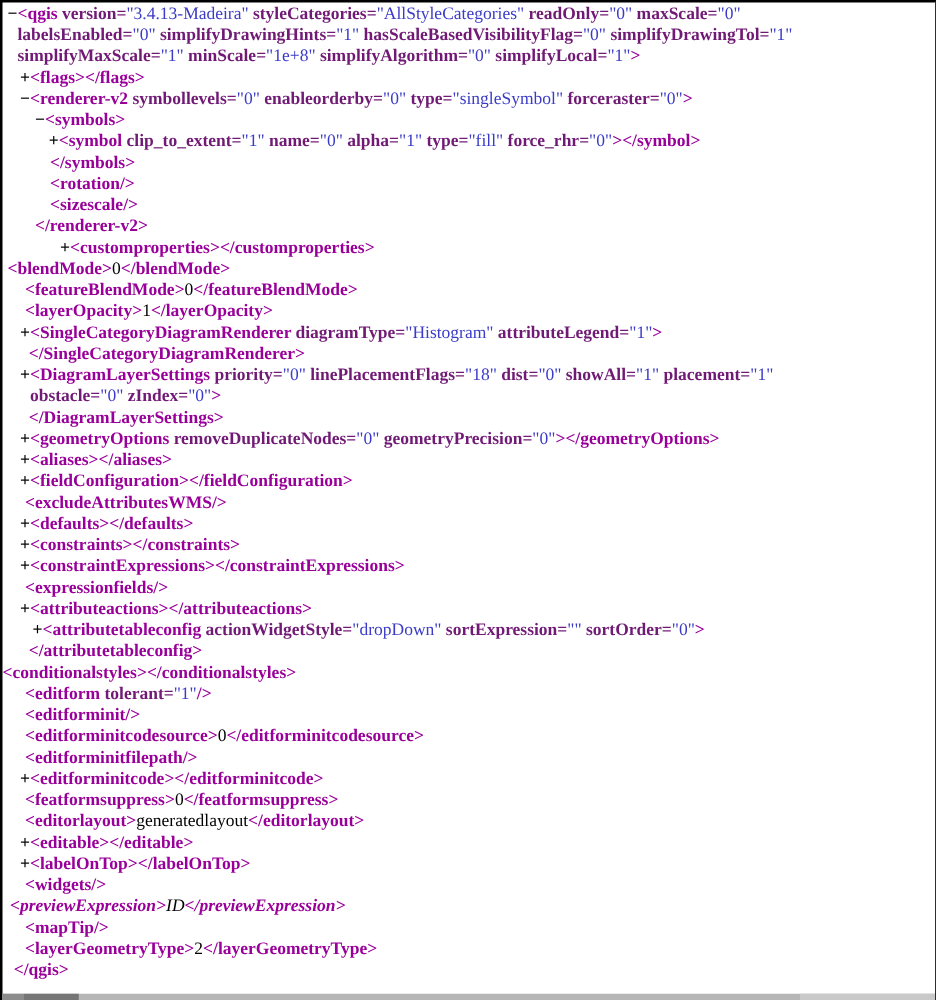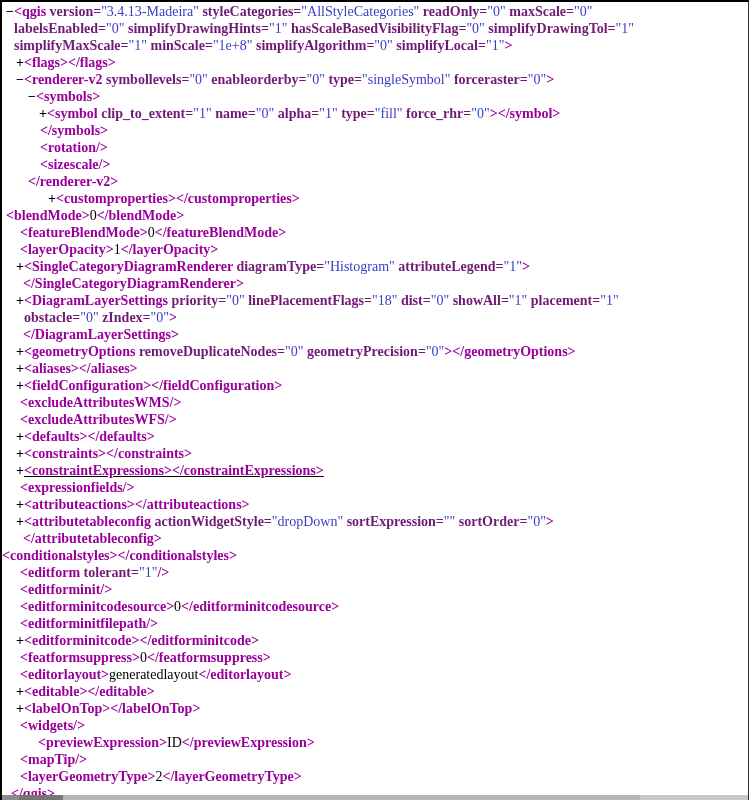--- a/index.html
+++ b/index.html
@@ -52,40 +52,39 @@
       <div class="ln" style="padding-left: 18px;"><span class="tg">&lt;featureBlendMode&gt;</span><span class="tx">0</span><span class="tg">&lt;/featureBlendMode&gt;</span></div>
       <div class="ln" style="padding-left: 18px;"><span class="tg">&lt;layerOpacity&gt;</span><span class="tx">1</span><span class="tg">&lt;/layerOpacity&gt;</span></div>
       <div class="ln hm" style="padding-left: 22px;"><span class="mk">+</span><span class="tg">&lt;SingleCategoryDiagramRenderer</span><span class="an"> diagramType=</span><span class="av">"Histogram"</span><span class="an"> attributeLegend=</span><span class="av">"1"</span><span class="tg">&gt;</span></div>
       <div class="ln" style="padding-left: 21px;"><span class="tg">&lt;/SingleCategoryDiagramRenderer&gt;</span></div>
       <div class="ln hm" style="padding-left: 22px;"><span class="mk">+</span><span class="tg">&lt;DiagramLayerSettings</span><span class="an"> priority=</span><span class="av">"0"</span><span class="an"> linePlacementFlags=</span><span class="av">"18"</span><span class="an"> dist=</span><span class="av">"0"</span><span class="an"> showAll=</span><span class="av">"1"</span><span class="an"> placement=</span><span class="av">"1"</span><br><span class="an">obstacle=</span><span class="av">"0"</span><span class="an"> zIndex=</span><span class="av">"0"</span><span class="tg">&gt;</span></div>
       <div class="ln" style="padding-left: 21px;"><span class="tg">&lt;/DiagramLayerSettings&gt;</span></div>
       <div class="ln hm" style="padding-left: 22px;"><span class="mk">+</span><span class="tg">&lt;geometryOptions</span><span class="an"> removeDuplicateNodes=</span><span class="av">"0"</span><span class="an"> geometryPrecision=</span><span class="av">"0"</span><span class="tg">&gt;&lt;/geometryOptions&gt;</span></div>
       <div class="ln hm" style="padding-left: 22px;"><span class="mk">+</span><span class="tg">&lt;aliases&gt;&lt;/aliases&gt;</span></div>
       <div class="ln hm" style="padding-left: 22px;"><span class="mk">+</span><span class="tg">&lt;fieldConfiguration&gt;&lt;/fieldConfiguration&gt;</span></div>
       <div class="ln" style="padding-left: 18px;"><span class="tg">&lt;excludeAttributesWMS/&gt;</span></div>
-      <div class="ln" style="padding-left: 18px;"><span class="tg">&lt;excludeAttributesWFS/&gt;</span></div>
       <div class="ln hm" style="padding-left: 22px;"><span class="mk">+</span><span class="tg">&lt;defaults&gt;&lt;/defaults&gt;</span></div>
       <div class="ln hm" style="padding-left: 22px;"><span class="mk">+</span><span class="tg">&lt;constraints&gt;&lt;/constraints&gt;</span></div>
-      <div class="ln hm" style="padding-left: 22px; text-decoration: underline;"><span class="mk">+</span><span class="tg">&lt;constraintExpressions&gt;&lt;/constraintExpressions&gt;</span></div>
+      <div class="ln hm" style="padding-left: 22px;"><span class="mk">+</span><span class="tg">&lt;constraintExpressions&gt;&lt;/constraintExpressions&gt;</span></div>
       <div class="ln" style="padding-left: 18px;"><span class="tg">&lt;expressionfields/&gt;</span></div>
       <div class="ln hm" style="padding-left: 22px;"><span class="mk">+</span><span class="tg">&lt;attributeactions&gt;&lt;/attributeactions&gt;</span></div>
-      <div class="ln hm" style="padding-left: 22px;"><span class="mk">+</span><span class="tg">&lt;attributetableconfig</span><span class="an"> actionWidgetStyle=</span><span class="av">"dropDown"</span><span class="an"> sortExpression=</span><span class="av">""</span><span class="an"> sortOrder=</span><span class="av">"0"</span><span class="tg">&gt;</span></div>
+      <div class="ln hm" style="padding-left: 32px;"><span class="mk">+</span><span class="tg">&lt;attributetableconfig</span><span class="an"> actionWidgetStyle=</span><span class="av">"dropDown"</span><span class="an"> sortExpression=</span><span class="av">""</span><span class="an"> sortOrder=</span><span class="av">"0"</span><span class="tg">&gt;</span></div>
       <div class="ln" style="padding-left: 21px;"><span class="tg">&lt;/attributetableconfig&gt;</span></div>
       <div class="ln hm" style=""><span class="mk">+</span><span class="tg">&lt;conditionalstyles&gt;&lt;/conditionalstyles&gt;</span></div>
       <div class="ln" style="padding-left: 18px;"><span class="tg">&lt;editform</span><span class="an"> tolerant=</span><span class="av">"1"</span><span class="tg">/&gt;</span></div>
       <div class="ln" style="padding-left: 18px;"><span class="tg">&lt;editforminit/&gt;</span></div>
       <div class="ln" style="padding-left: 18px;"><span class="tg">&lt;editforminitcodesource&gt;</span><span class="tx">0</span><span class="tg">&lt;/editforminitcodesource&gt;</span></div>
       <div class="ln" style="padding-left: 18px;"><span class="tg">&lt;editforminitfilepath/&gt;</span></div>
       <div class="ln hm" style="padding-left: 22px;"><span class="mk">+</span><span class="tg">&lt;editforminitcode&gt;&lt;/editforminitcode&gt;</span></div>
       <div class="ln" style="padding-left: 18px;"><span class="tg">&lt;featformsuppress&gt;</span><span class="tx">0</span><span class="tg">&lt;/featformsuppress&gt;</span></div>
       <div class="ln" style="padding-left: 18px;"><span class="tg">&lt;editorlayout&gt;</span><span class="tx">generatedlayout</span><span class="tg">&lt;/editorlayout&gt;</span></div>
       <div class="ln hm" style="padding-left: 22px;"><span class="mk">+</span><span class="tg">&lt;editable&gt;&lt;/editable&gt;</span></div>
       <div class="ln hm" style="padding-left: 22px;"><span class="mk">+</span><span class="tg">&lt;labelOnTop&gt;&lt;/labelOnTop&gt;</span></div>
       <div class="ln" style="padding-left: 18px;"><span class="tg">&lt;widgets/&gt;</span></div>
-      <div class="ln" style="padding-left: 36px;"><span class="tg">&lt;previewExpression&gt;</span><span class="tx">ID</span><span class="tg">&lt;/previewExpression&gt;</span></div>
+      <div class="ln" style="padding-left: 6px; font-style: italic;"><span class="tg">&lt;previewExpression&gt;</span><span class="tx">ID</span><span class="tg">&lt;/previewExpression&gt;</span></div>
       <div class="ln" style="padding-left: 18px;"><span class="tg">&lt;mapTip/&gt;</span></div>
       <div class="ln" style="padding-left: 18px;"><span class="tg">&lt;layerGeometryType&gt;</span><span class="tx">2</span><span class="tg">&lt;/layerGeometryType&gt;</span></div>
       <div class="ln" style="padding-left: 9px;"><span class="tg">&lt;/qgis&gt;</span></div>
     </div>
   <div id="hscroll">
     <div class="sb-left"></div>
     <div class="sb-thumb"></div>
     <div class="sb-right"></div>
   </div>
 </div>

